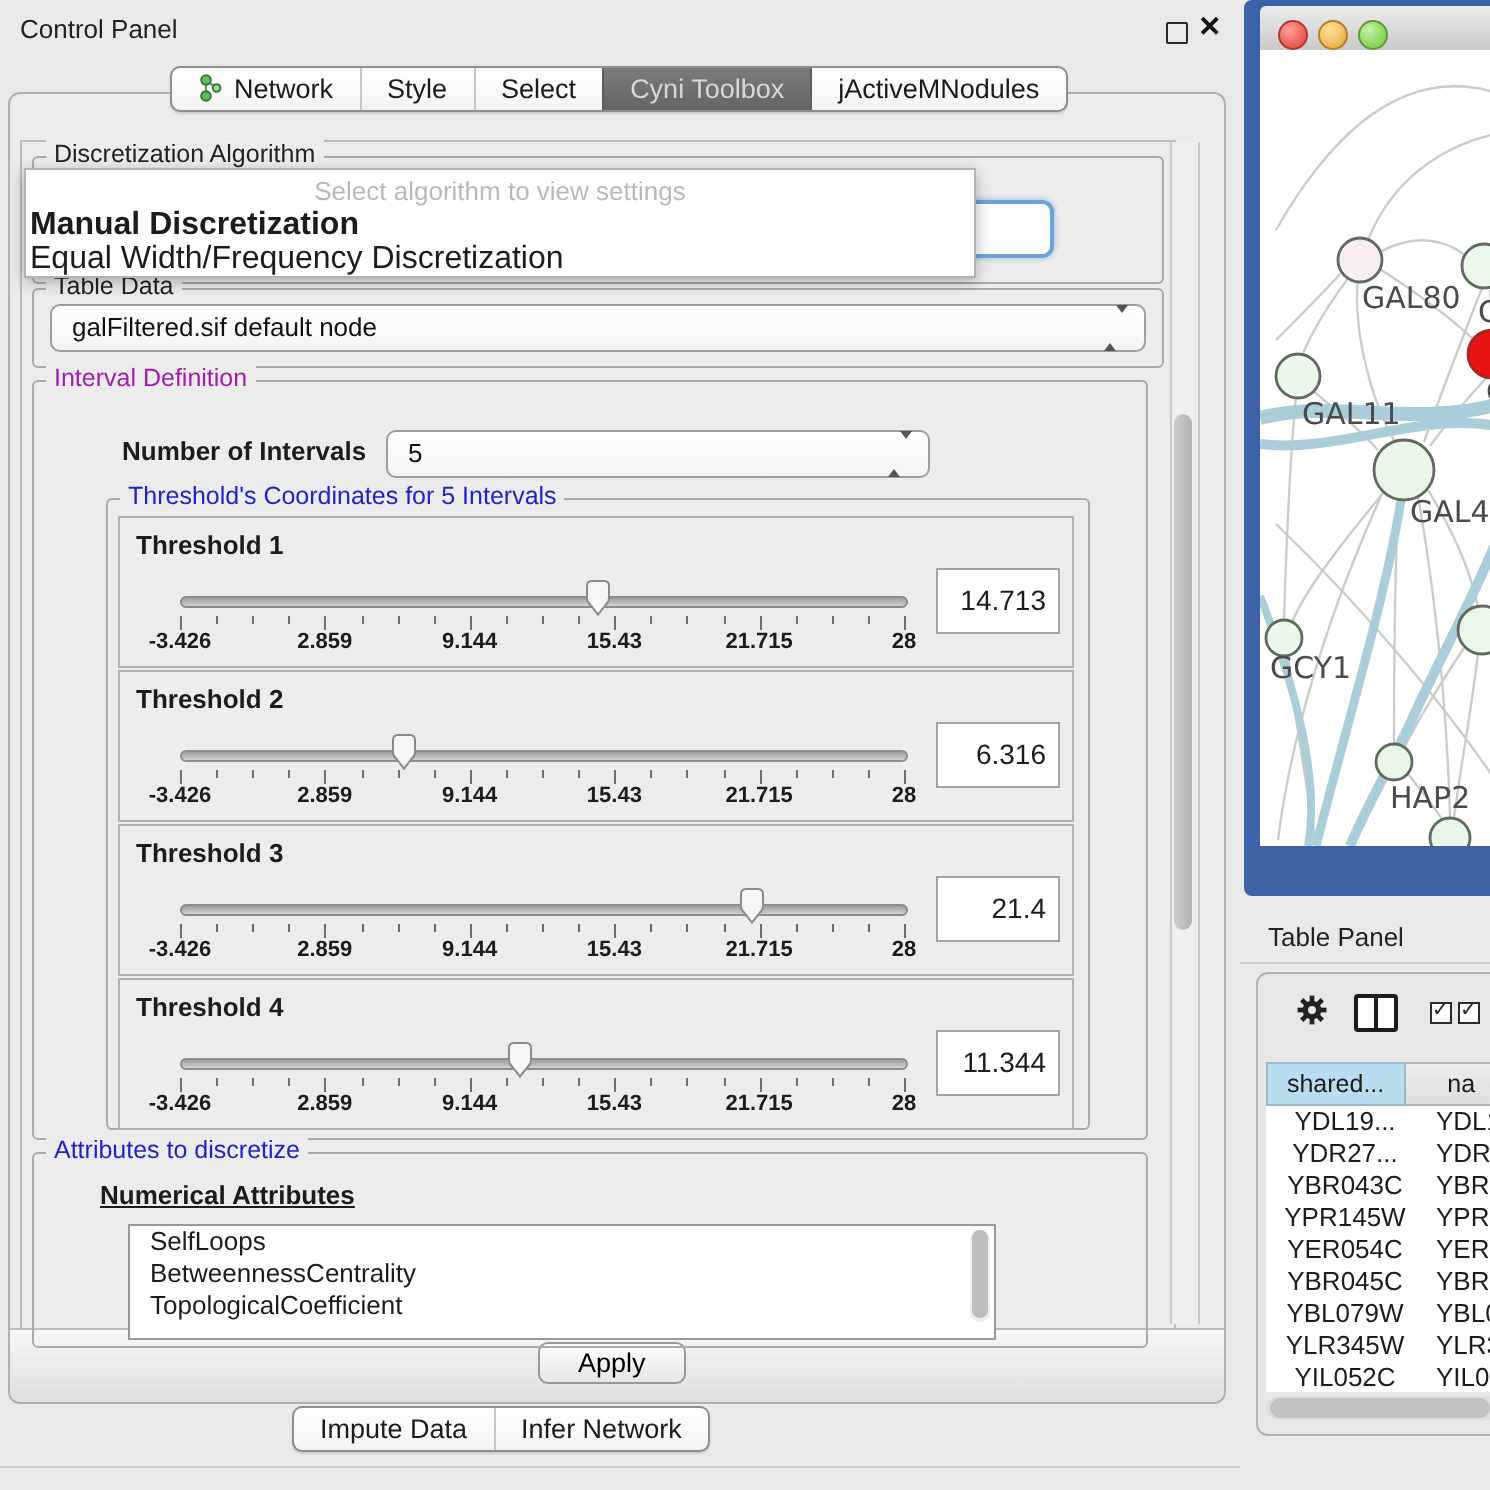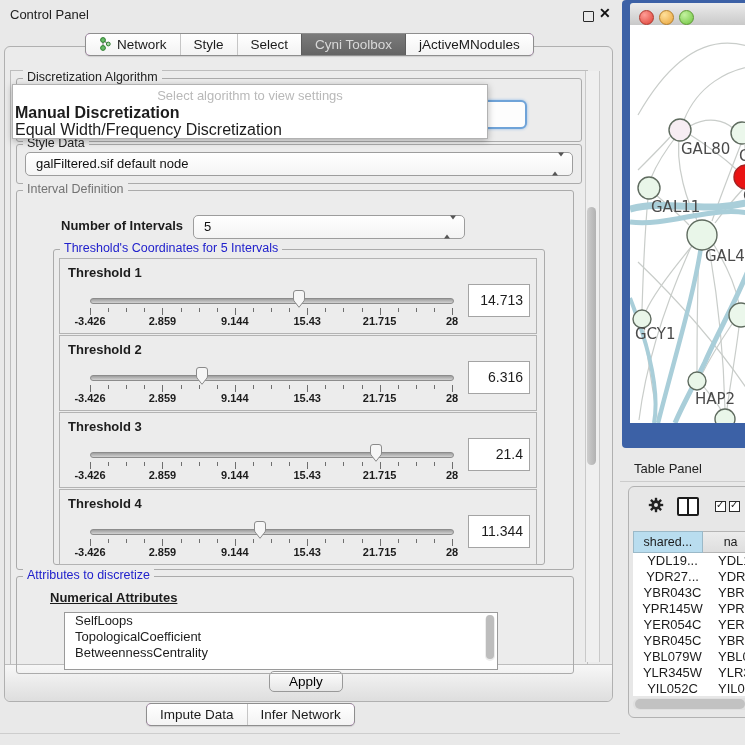--- a/index.html
+++ b/index.html
@@ -20,21 +20,21 @@
   .seg{padding:3px 13px;font-size:13.5px;color:#1b1b1b;white-space:nowrap;display:flex;align-items:center;
        border-left:1px solid #c6c6c6;background:linear-gradient(#ffffff,#f3f3f3);}
   .seg:first-child{border-left:none;}
   .seg.sel{background:linear-gradient(#7b7b7b,#646464);color:#d8d8d8;border-left-color:#5e5e5e;}
   .seg.sel + .seg{border-left-color:#5e5e5e;}
   #top-tabs{left:85px;top:33px;}
   #bottom-tabs{left:146px;top:703px;}
   
   .group{position:absolute;border:1px solid #ababab;border-radius:3px;}
   .gtitle{position:absolute;top:-9px;left:6px;background:#ececec;padding:0 4px;font-size:12.5px;}
-  .t-green{color:#737373;}
+  .t-green{color:#a21caf;}
   .t-blue{color:#2121cc;}
   .t-dark{color:#222;}
   
   .combo{position:absolute;background:linear-gradient(#ffffff,#f4f4f4);border:1px solid #9d9d9d;
          border-radius:5px;font-size:13px;color:#111;}
   .combo .cval{position:absolute;left:10px;top:0;line-height:22px;}
   .stepper{position:absolute;right:8px;top:50%;transform:translateY(-50%);}
   .arr-up{width:0;height:0;border-left:3.5px solid transparent;border-right:3.5px solid transparent;
           border-bottom:4.5px solid #555;margin-bottom:2px;}
   .arr-dn{width:0;height:0;border-left:3.5px solid transparent;border-right:3.5px solid transparent;
@@ -112,21 +112,21 @@
 </div>
 
 <div class="abs" id="content-panel"></div>
 
 <div class="group" id="algo-group" style="left:16px;top:78px;width:564px;height:62px;">
   <span class="gtitle t-dark">Discretization Algorithm</span>
 </div>
 <div class="abs" id="combo-frag"></div>
 
 <div class="group" id="tabledata-group" style="left:16px;top:144px;width:564px;height:38px;">
-  <span class="gtitle t-dark">Style Data</span>
+  <span class="gtitle t-dark">Table Data</span>
   <div class="combo" style="left:8px;top:7px;width:546px;height:22px;">
     <span class="cval">galFiltered.sif default node</span>
     <span class="stepper"><span class="arr-up"></span><span class="arr-dn"></span></span>
   </div>
 </div>
 
 <div class="group" id="interval-group" style="left:16px;top:190px;width:556px;height:378px;">
   <span class="gtitle t-green">Interval Definition</span>
   <div class="abs" style="left:44px;top:27px;font-size:13px;font-weight:bold;">Number of Intervals</div>
   <div class="combo" style="left:176px;top:24px;width:270px;height:22px;">
@@ -279,22 +279,22 @@
     </div>
 </div>
 
 <div class="group" id="attr-group" style="left:16px;top:576px;width:556px;height:96px;">
   <span class="gtitle t-blue">Attributes to discretize</span>
 </div>
 <div class="abs" style="left:50px;top:590px;font-size:13px;font-weight:bold;z-index:5;text-decoration:underline;">Numerical Attributes</div>
 <div class="abs" id="attr-list">
 
 <div class="attr-item">SelfLoops</div>
+    <div class="attr-item">BetweennessCentrality</div>
     <div class="attr-item">TopologicalCoefficient</div>
-    <div class="attr-item">BetweennessCentrality</div>
     <div id="attr-sb">
       <div id="attr-sb-th"></div>
     </div>
   </div>
 
 <div class="abs sb-track" style="left:585px;top:71px;width:13px;height:591px;">
   <div class="sb-thumb" style="left:1px;top:136px;width:9px;height:258px;"></div>
 </div>
 
 <div class="abs segbar" id="top-tabs">

